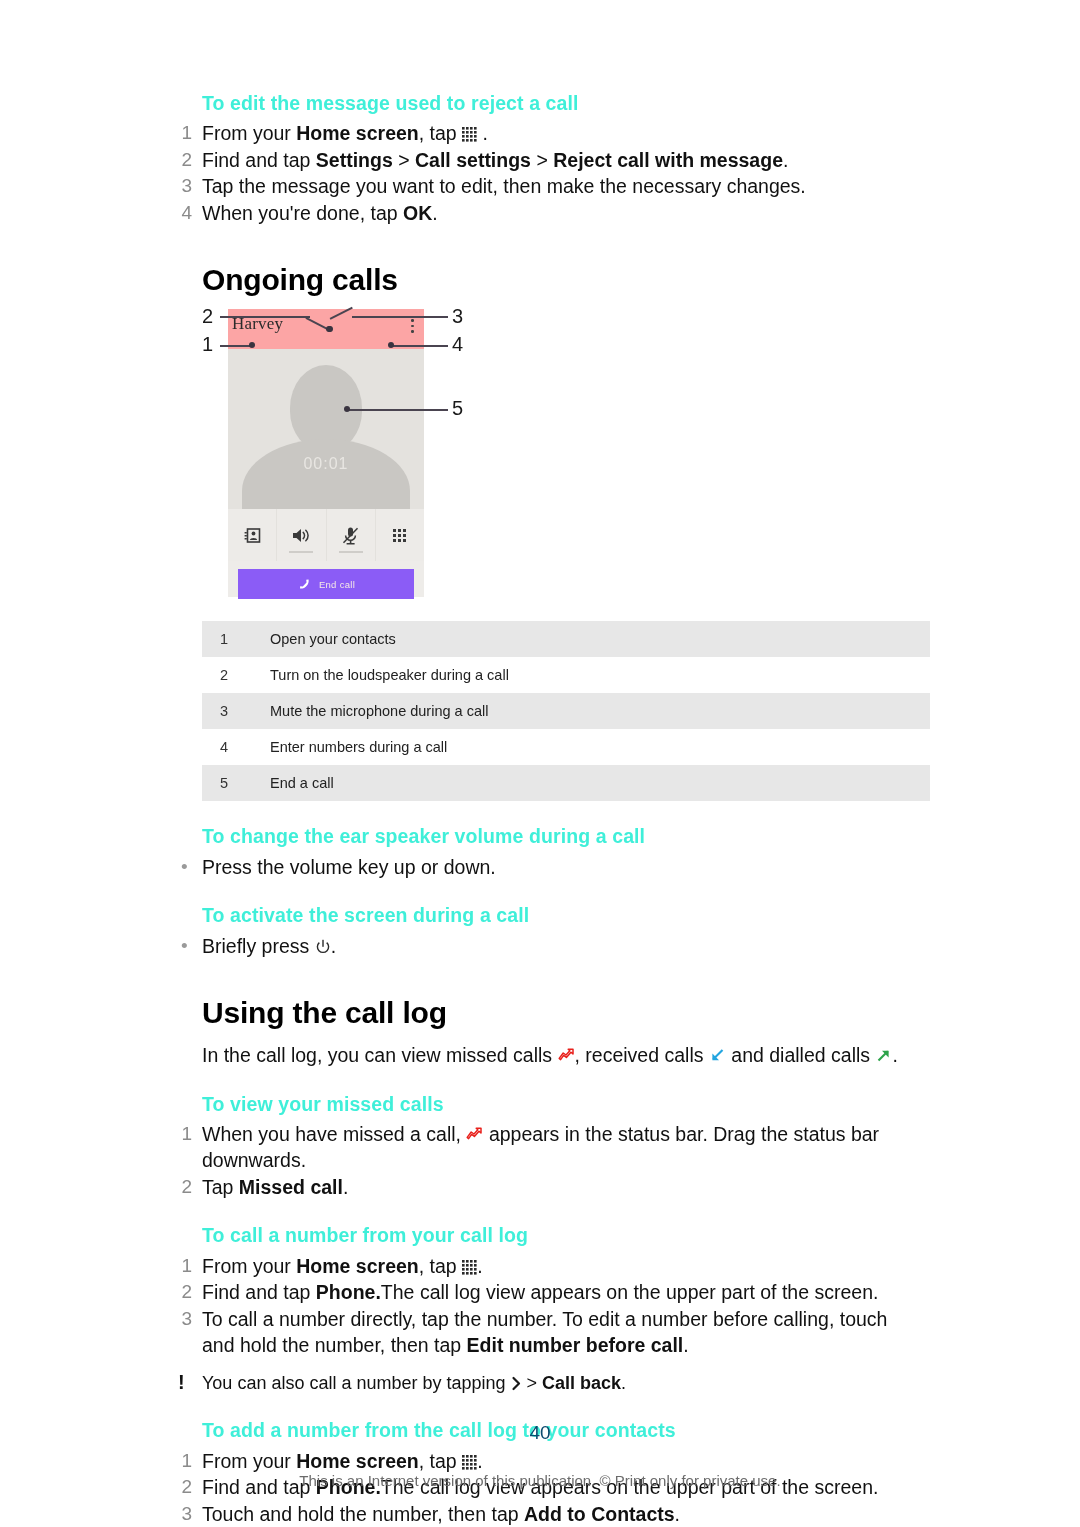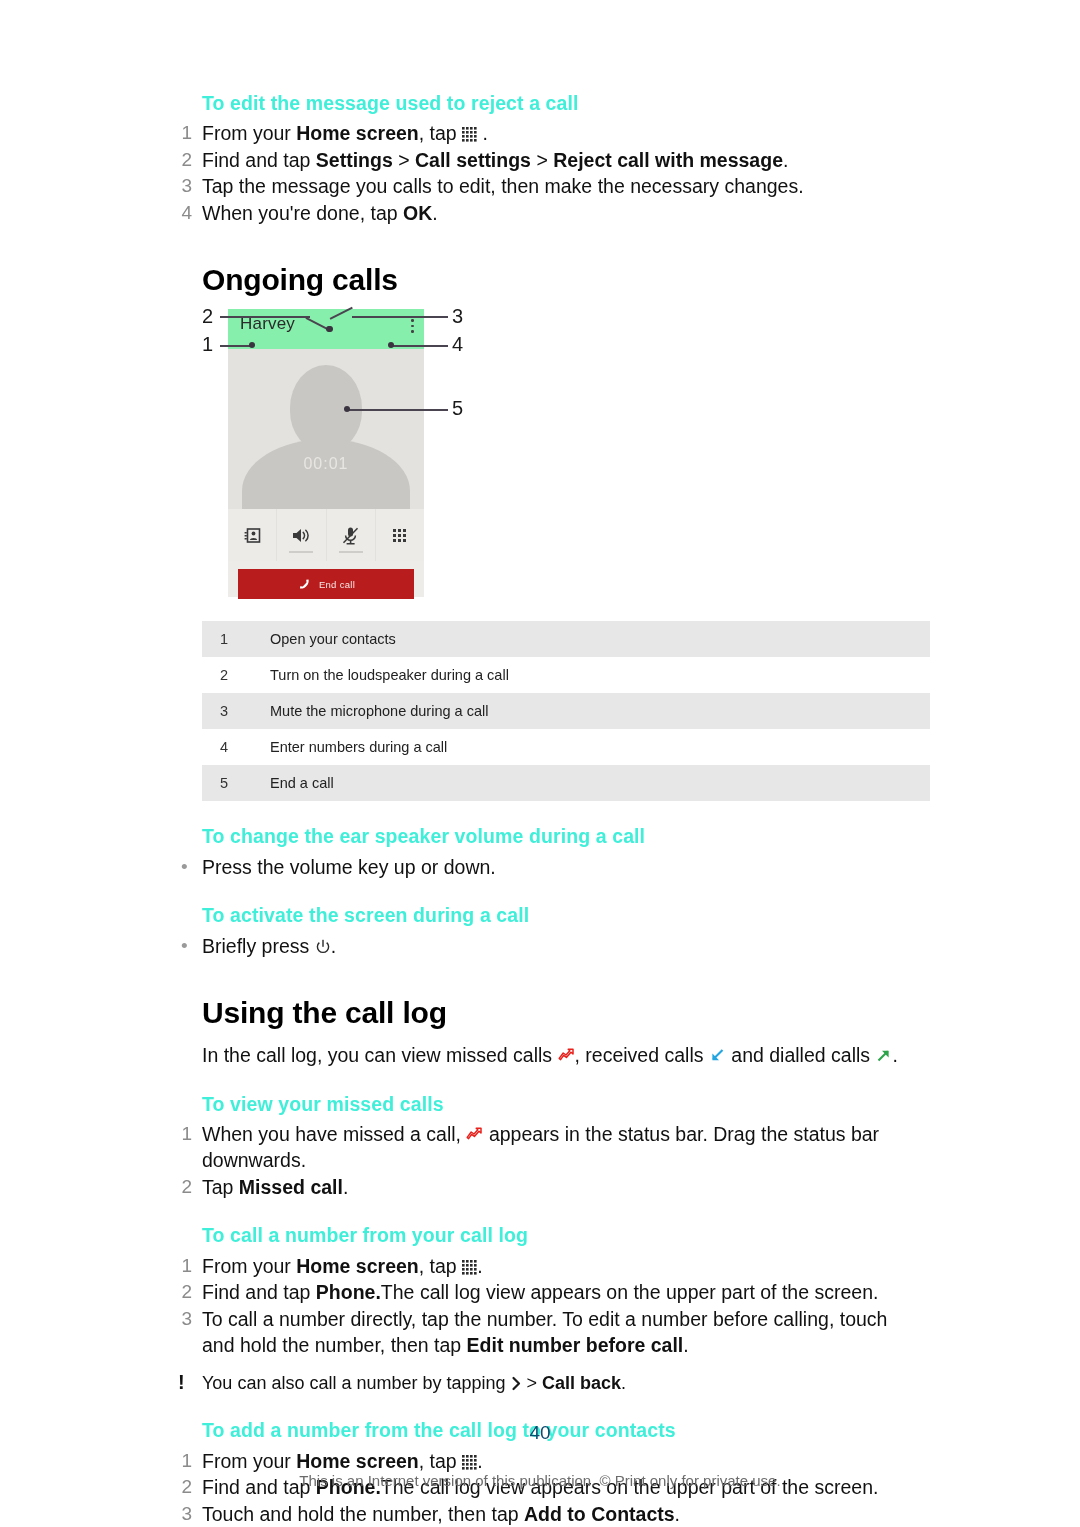--- a/index.html
+++ b/index.html
@@ -130,24 +130,25 @@
     position: absolute;
     left: 26px;
     top: 0;
     width: 196px;
     height: 288px;
     background: #eeece9;
     box-sizing: border-box;
   }
   .phone-head {
     height: 40px;
-    background: #86efac;
-    padding: 6px 10px 0 12px;
+    background: #fca5a5;
+    padding: 6px 10px 0 4px;
     box-sizing: border-box;
     position: relative;
+    font-family: Liberation Serif, serif;
   }
   .phone-name {
     font-size: 17px;
     color: #2b2b2b;
     line-height: 1.05;
     letter-spacing: 0.2px;
   }
   .phone-sub {
     font-size: 8.5px;
     color: #555;
@@ -221,21 +222,21 @@
     bottom: 8px;
     left: 50%;
     transform: translateX(-50%);
     width: 24px;
     height: 2px;
     background: #cfcdc9;
   }
   .endcall {
     margin: 8px 10px 0 10px;
     height: 30px;
-    background: #b91c1c;
+    background: #8b5cf6;
     display: flex;
     align-items: center;
     justify-content: center;
     gap: 6px;
   }
   .endcall span {
     color: #f6e9e7;
     font-size: 9.5px;
     letter-spacing: 0.3px;
   }
@@ -316,21 +317,21 @@
               <rect x="0" y="8" width="2.6" height="2.6" fill="#2a2a2a"></rect>
               <rect x="4" y="8" width="2.6" height="2.6" fill="#2a2a2a"></rect>
               <rect x="8" y="8" width="2.6" height="2.6" fill="#2a2a2a"></rect>
               <rect x="12" y="8" width="2.6" height="2.6" fill="#2a2a2a"></rect>
               <rect x="0" y="12" width="2.6" height="2.6" fill="#2a2a2a"></rect>
               <rect x="4" y="12" width="2.6" height="2.6" fill="#2a2a2a"></rect>
               <rect x="8" y="12" width="2.6" height="2.6" fill="#2a2a2a"></rect>
               <rect x="12" y="12" width="2.6" height="2.6" fill="#2a2a2a"></rect>
             </svg></span><span> .</span></li>
         <li><span class="num">2</span><span>Find and tap </span><b>Settings</b><span> &gt; </span><b>Call settings</b><span> &gt; </span><b>Reject call with message</b><span>.</span></li>
-        <li><span class="num">3</span><span>Tap the message you calls to edit, then make the necessary changes.</span></li>
+        <li><span class="num">3</span><span>Tap the message you want to edit, then make the necessary changes.</span></li>
         <li><span class="num">4</span><span>When you're done, tap </span><b>OK</b><span>.</span></li>
       </ol>
 
     <div class="gap-l"></div>
 
     <div class="h-big">Ongoing calls</div>
 
     <div class="mock-wrap">
       <div class="phone">
 

